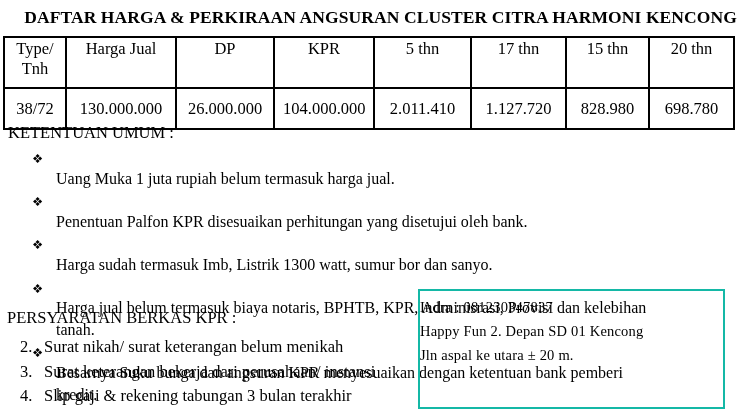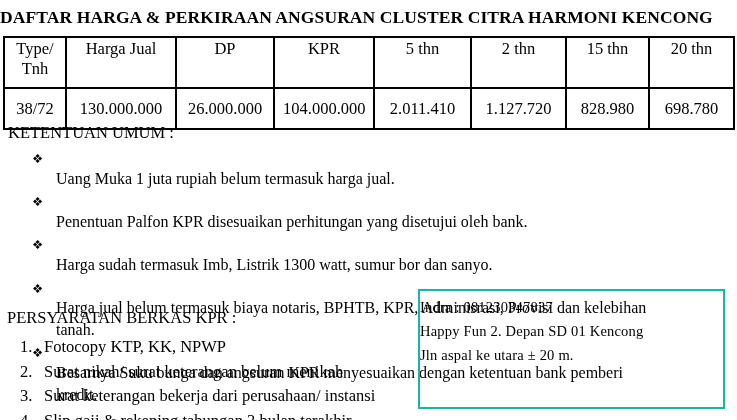--- a/index.html
+++ b/index.html
@@ -6,21 +6,21 @@
   body {
     width: 737px; height: 420px;
     background: #ffffff; color: #000000;
     font-family: "Liberation Serif", "DejaVu Serif", serif;
     position: relative; overflow: hidden;
   }
 
   
   .doc-title {
     position: absolute; top: 7px; left: 0; width: 737px;
-    text-align: left; font-weight: bold; font-size: 17.5px;
+    text-align: right; font-weight: bold; font-size: 17.5px;
     letter-spacing: 0.1px; white-space: nowrap;
   }
 
   
   .price-table {
     position: absolute; top: 36px; left: 3px; width: 730px;
     border-collapse: collapse; table-layout: fixed;
     font-size: 16.5px;
   }
   .price-table th, .price-table td {
@@ -78,21 +78,21 @@
       <col style="width:85px">
   </colgroup>
   <tbody>
       <tr>
     <th>Type/
 Tnh</th>
     <th>Harga Jual</th>
     <th>DP</th>
     <th>KPR</th>
     <th>5 thn</th>
-    <th>2 thn</th>
+    <th>17 thn</th>
     <th>15 thn</th>
     <th>20 thn</th>
   </tr>
   <tr>
     <td>38/72</td>
     <td>130.000.000</td>
     <td>26.000.000</td>
     <td>104.000.000</td>
     <td>2.011.410</td>
     <td>1.127.720</td>
@@ -122,23 +122,20 @@
       <span class="bullet-marker">❖</span><span>Besarnya Suku bunga dan angsuran KPR menyesuaikan dengan ketentuan bank pemberi
 kredit.</span>
     </div>
   </div>
 </div>
 
 <div class="persyaratan">
   <div class="section-heading">PERSYARATAN BERKAS KPR :</div>
   <div class="numbered">
     <div class="numbered-item">
-      <span class="num">1.</span><span>Fotocopy KTP, KK, NPWP</span>
-    </div>
-    <div class="numbered-item">
       <span class="num">2.</span><span>Surat nikah/ surat keterangan belum menikah</span>
     </div>
     <div class="numbered-item">
       <span class="num">3.</span><span>Surat keterangan bekerja dari perusahaan/ instansi</span>
     </div>
     <div class="numbered-item">
       <span class="num">4.</span><span>Slip gaji &amp; rekening tabungan 3 bulan terakhir</span>
     </div>
   </div>
 </div>

